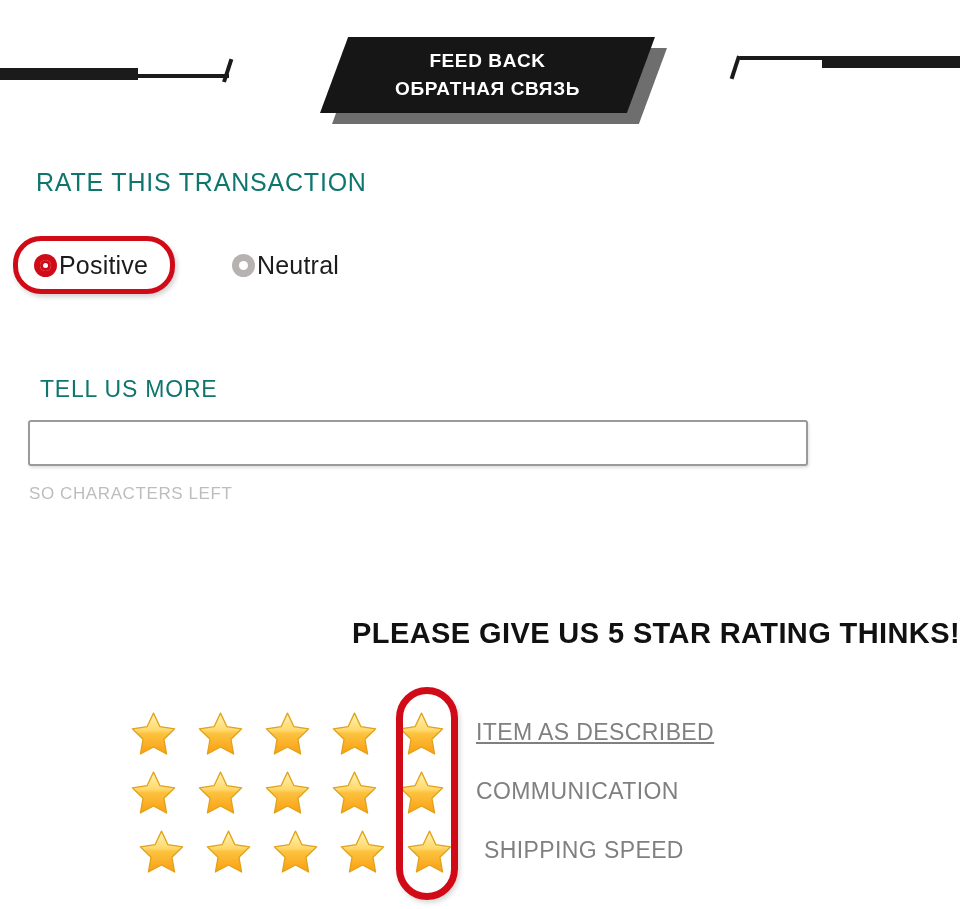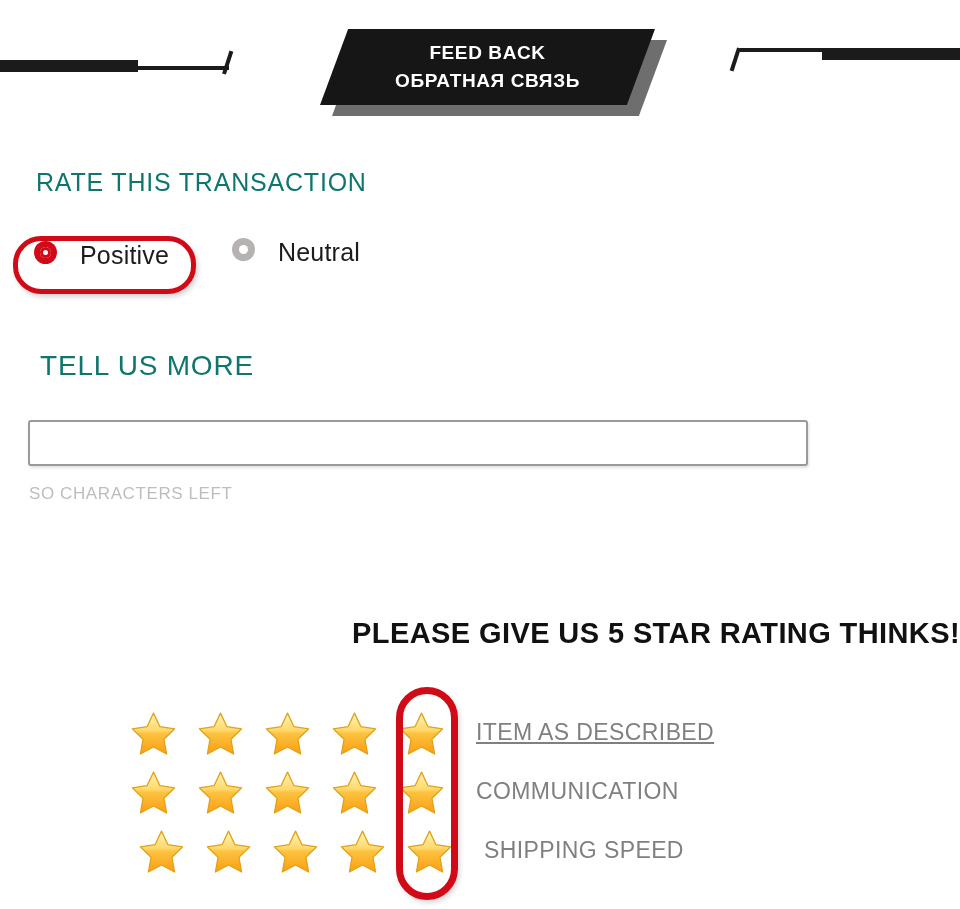--- a/index.html
+++ b/index.html
@@ -13,21 +13,21 @@
     position: relative;
     overflow: hidden;
     font-family: "Liberation Sans", sans-serif;
     -webkit-font-smoothing: antialiased;
   }
 
   
   #header-banner {
     position: absolute;
     left: 0;
-    top: 0;
+    top: 8px;
     width: 800px;
     height: 130px;
   }
   .rule-bar-left-thick {
     position: absolute;
     left: 0;
     top: 60px;
     width: 138px;
     height: 12px;
     background: #1b1b1b;
@@ -120,36 +120,37 @@
   
   .section-label {
     position: absolute;
     color: #0f766e;
     font-size: 25px;
     font-weight: normal;
     letter-spacing: 0.8px;
     white-space: nowrap;
   }
   #rate-transaction-label { left: 36px; top: 168px; }
-  #tell-us-more-label { left: 40px; top: 350px; font-size: 28px; }
+  #tell-us-more-label { left: 40px; top: 376px; font-size: 23px; }
 
   
   #rating-options {
     position: absolute;
     left: 0;
     top: 238px;
     width: 960px;
     height: 56px;
   }
   .radio-option {
     position: absolute;
     top: 0;
     height: 54px;
     display: flex;
-    gap: 23px;
+    align-items: center;
+    gap: 2px;
     white-space: nowrap;
   }
   .radio-dot {
     width: 23px;
     height: 23px;
     border-radius: 50%;
     background: #b6b2b2;
     display: flex;
     align-items: center;
     justify-content: center;

